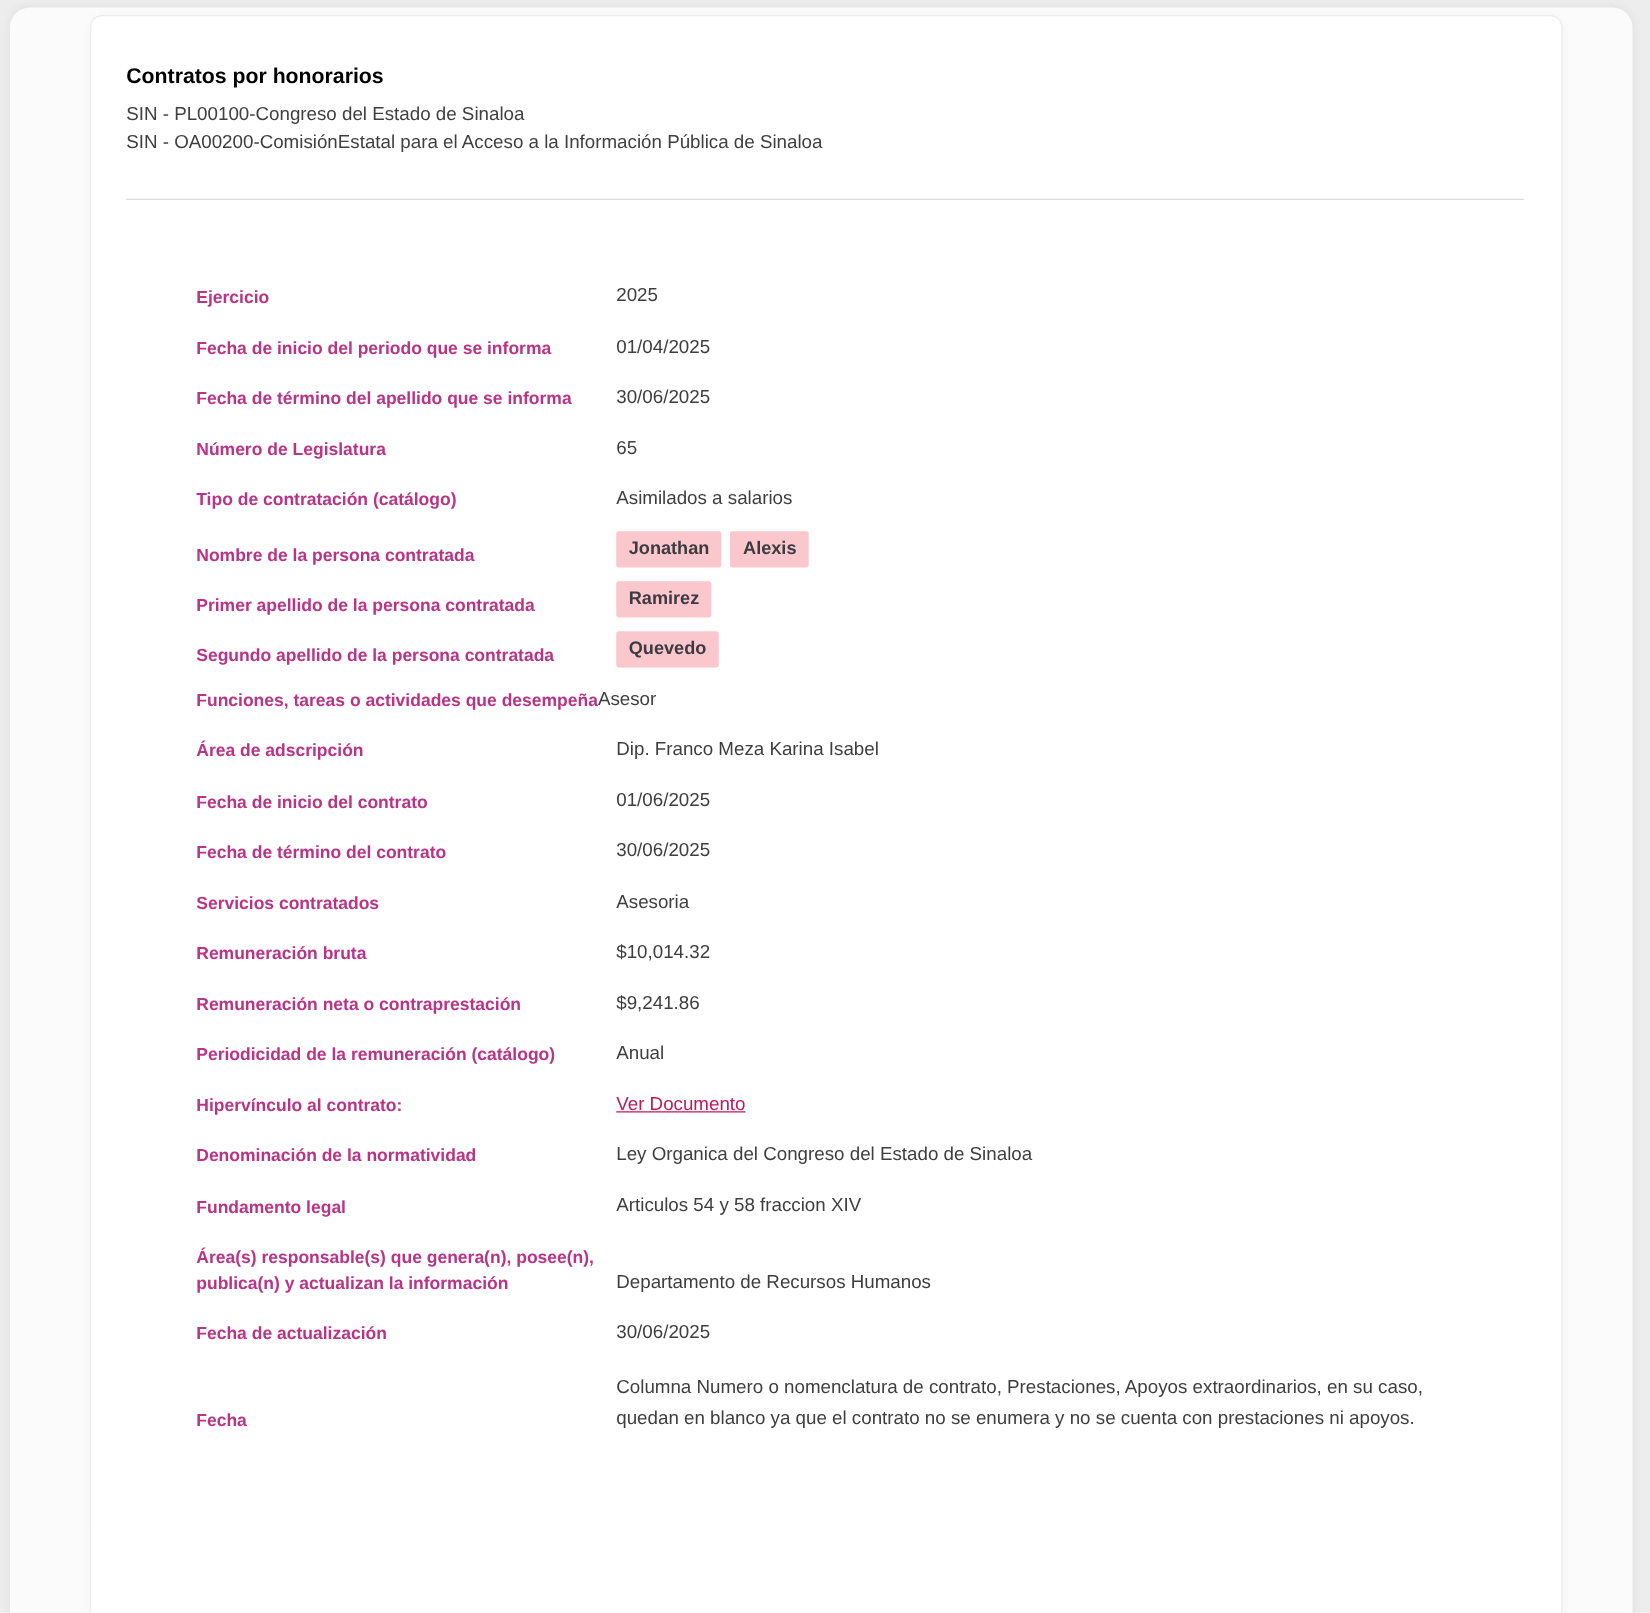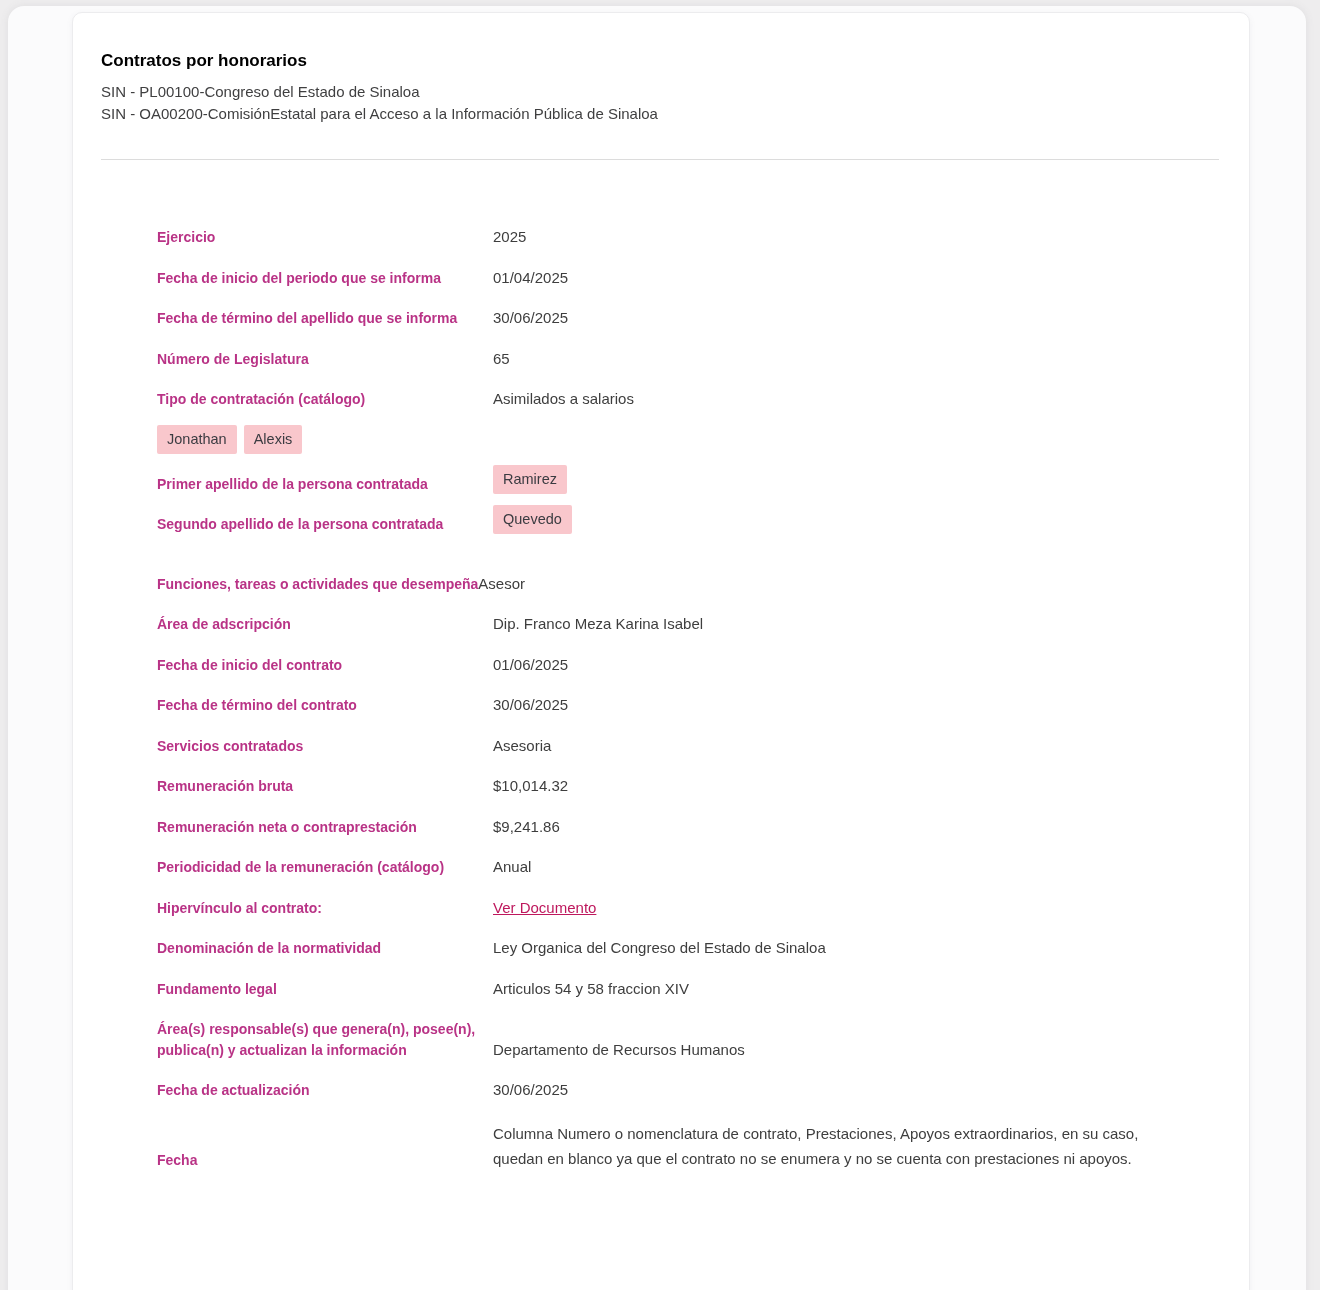--- a/index.html
+++ b/index.html
@@ -60,32 +60,33 @@
     color: #b93386;
     line-height: 20.5px;
     padding-right: 4px;
   }
   .field-value {
     flex: 1;
     font-size: 15px;
     color: #3e3e3e;
     line-height: 20.5px;
   }
-  .field-row.flush .field-label { flex: 0 0 auto; white-space: nowrap; padding-right: 0; margin-top: 24px; }
+  .field-row.flush .field-label { flex: 0 0 auto; white-space: nowrap; padding-right: 0; }
   .field-row.flush .field-value { flex: 0 0 auto; }
   .field-row.chips-row { padding: 5.5px 0; }
   .chip {
     display: inline-block;
     background: #f9c7cc;
     color: #3b3b41;
     font-size: 14.5px;
     line-height: 19px;
     padding: 5px 10px;
     margin-right: 7px;
     border-radius: 2px;
+    font-weight: bold;
   }
   a.doc-link {
     color: #be185d;
     text-decoration: underline;
   }
   .field-value.note {
     max-width: 680px;
     line-height: 25px;
   }
 </style>
@@ -116,20 +117,21 @@
   </div>
       <div class="field-row">
     <div class="field-label">Número de Legislatura</div>
     <div class="field-value">65</div>
   </div>
       <div class="field-row">
     <div class="field-label">Tipo de contratación (catálogo)</div>
     <div class="field-value">Asimilados a salarios</div>
   </div>
       <div class="field-row chips-row">
+    <div class="field-label">Nombre de la persona contratada</div>
     <div class="field-value"><span class="chip">Jonathan</span><span class="chip">Alexis</span></div>
   </div>
       <div class="field-row chips-row">
     <div class="field-label">Primer apellido de la persona contratada</div>
     <div class="field-value"><span class="chip">Ramirez</span></div>
   </div>
       <div class="field-row chips-row">
     <div class="field-label">Segundo apellido de la persona contratada</div>
     <div class="field-value"><span class="chip">Quevedo</span></div>
   </div>

